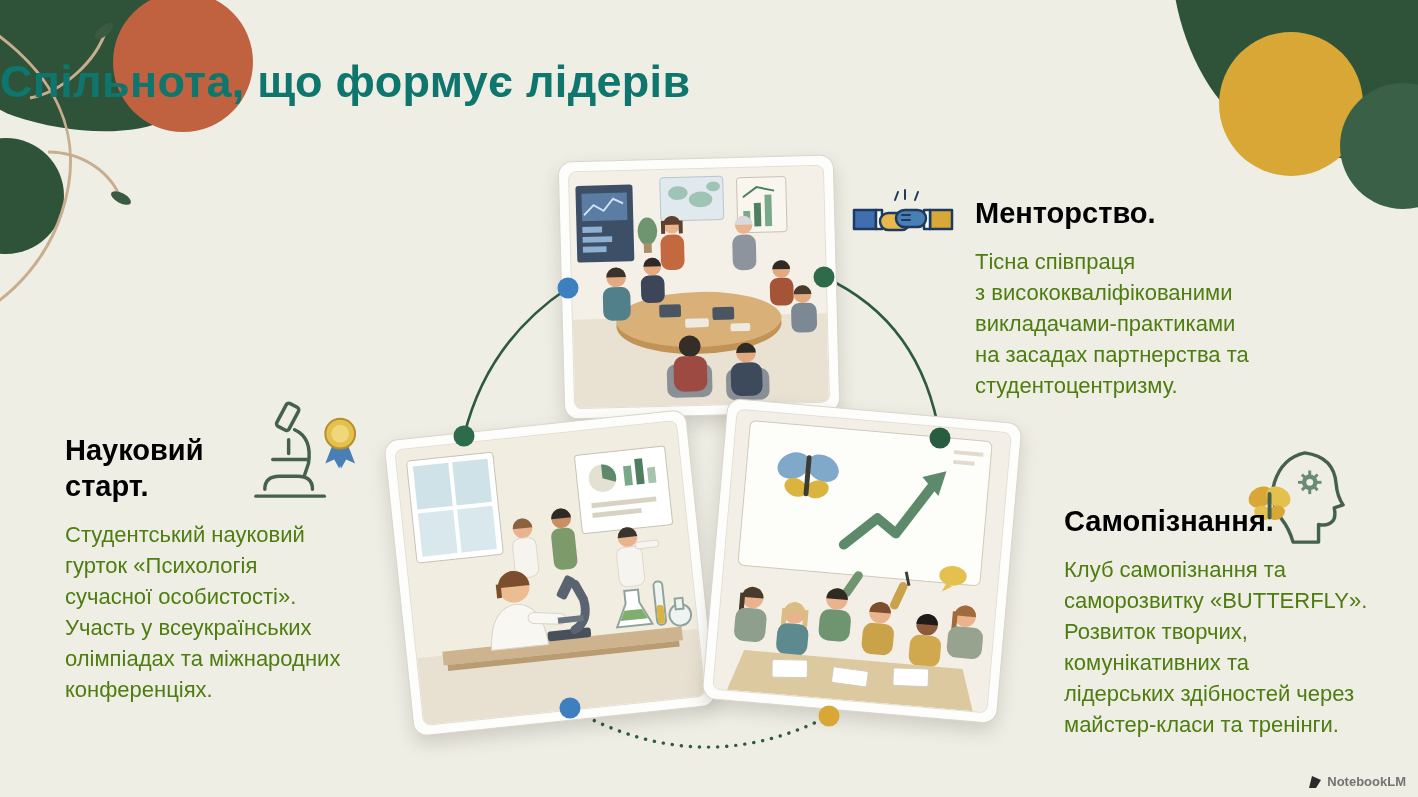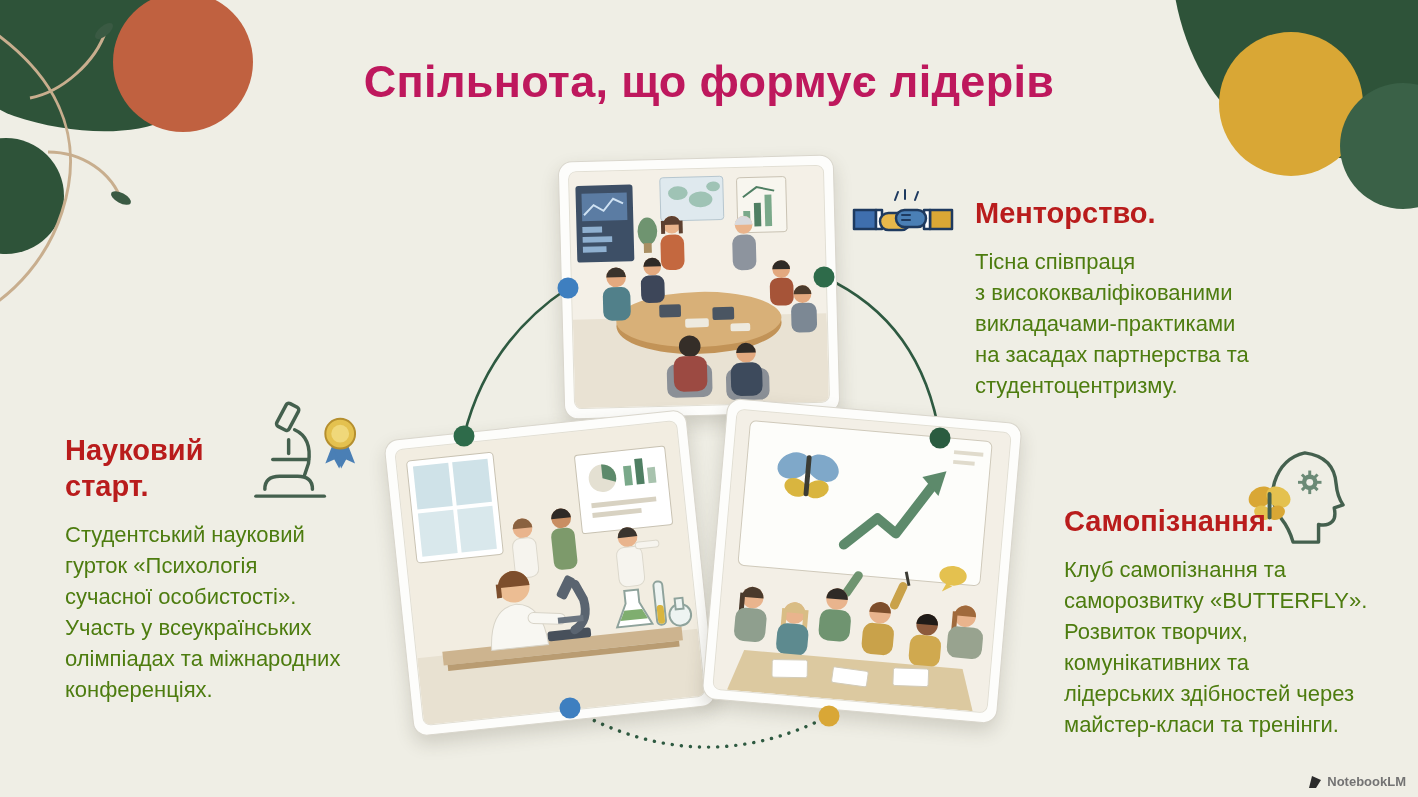--- a/index.html
+++ b/index.html
@@ -7,40 +7,40 @@
   .stage {
     position:relative; width:1418px; height:797px;
     background:#efeee5; overflow:hidden;
     font-family:"Liberation Sans", sans-serif; color:#1f2227;
   }
   .layer { position:absolute; inset:0; pointer-events:none; }
   .z1{z-index:1}.z2{z-index:2}.z4{z-index:4}
 
   .title {
     position:absolute; left:0; top:56px; width:100%; z-index:6;
-    text-align:center; font-size:45px; font-weight:bold; color:#be185d;
+    font-size:45px; font-weight:bold; color:#0f766e;
     letter-spacing:.3px;
   }
 
   .card {
     position:absolute; z-index:3; background:#fdfdfb;
     border:1px solid #d9d6cc; border-radius:14px; padding:9px;
     box-shadow:0 8px 18px rgba(60,55,40,.18);
   }
   .card-inner {
     width:100%; height:100%; border-radius:8px; overflow:hidden;
     border:1px solid #e2dfd4; background:#f4f0e7;
   }
   .card-inner svg { display:block; width:100%; height:100%; }
   .card1 { left:561px; top:158px; width:276px; height:258px; transform:rotate(-1.5deg); }
   .card2 { left:398px; top:424px; width:304px; height:298px; transform:rotate(-6deg); }
   .card3 { left:714px; top:410px; width:296px; height:302px; transform:rotate(5deg); }
 
   .section { position:absolute; z-index:6; }
-  .heading { font-size:29px; font-weight:bold; color:#b91c1c; line-height:1.24; }
+  .heading { font-size:29px; font-weight:bold; color:#000000; line-height:1.24; }
   .body { margin-top:14px; font-size:22px; line-height:31px; color:#4d7c0f; white-space:pre-line; }
 
   .section-science { left:65px; top:433px; width:335px; }
   .section-science .heading { width:205px; }
   .section-mentorship { left:975px; top:196px; width:350px; }
   .section-self { left:1064px; top:504px; width:372px; }
 
   .icon-box { position:absolute; z-index:6; }
   .icon-science   { left:243px; top:398px; width:124px; height:114px; }
   .icon-handshake { left:852px; top:186px; width:102px; height:64px; }

